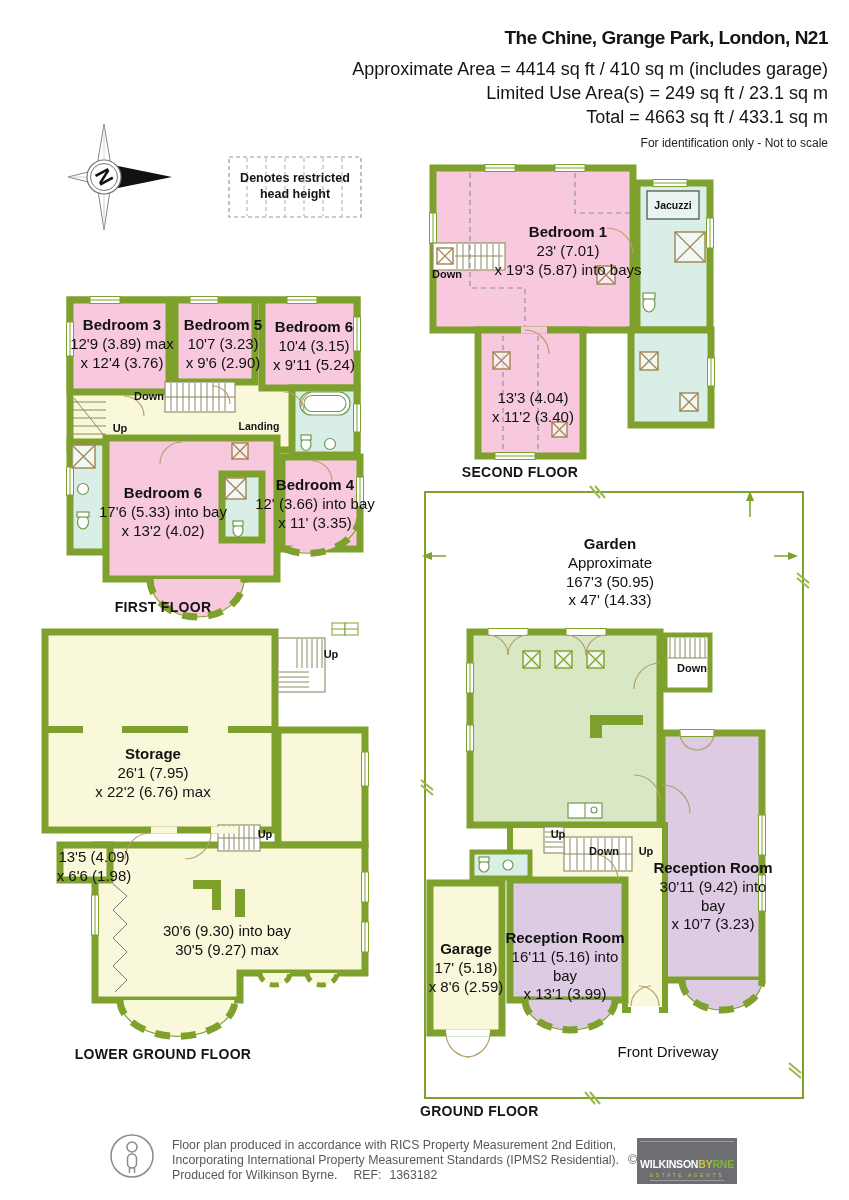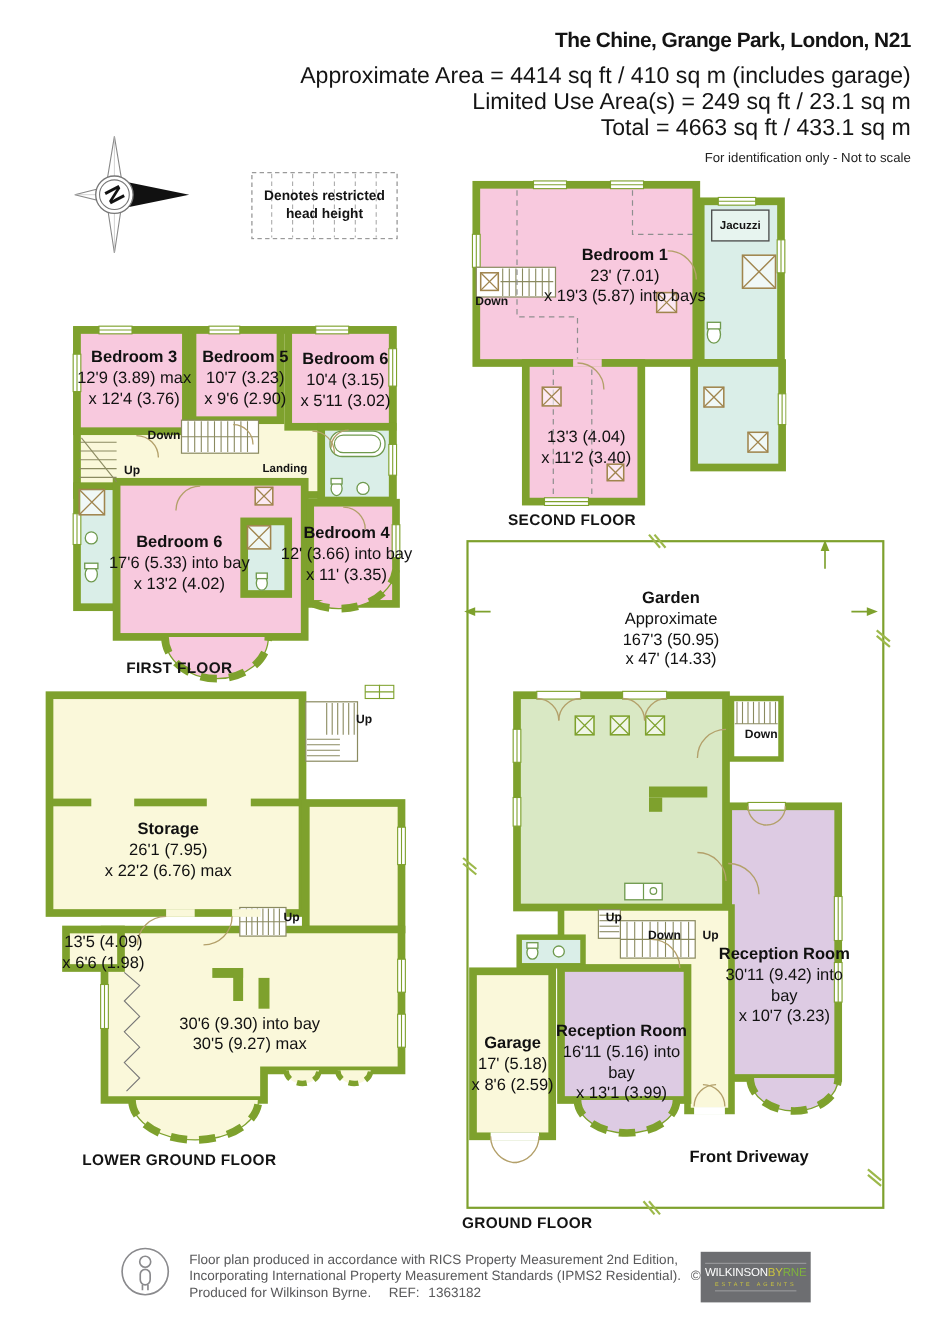--- a/index.html
+++ b/index.html
@@ -2,21 +2,21 @@
 <html><head>
 <meta charset="utf-8">
 <style>
   *{margin:0;padding:0;box-sizing:border-box}
   html,body{background:#fff}
   body{width:849px;height:1200px;position:relative;font-family:"Liberation Sans",sans-serif;color:#141414;overflow:hidden}
   .abs{position:absolute}
   
   .header{position:absolute;top:27px;right:21px;text-align:right}
   .title{font-size:19px;font-weight:bold;letter-spacing:-0.5px;margin-bottom:8px}
-  .area-line{font-size:21px;line-height:24px}
+  .area-line{font-size:18px;line-height:24px}
   .scale-note{font-size:12px;margin-top:7px;color:#222}
   
   .legend-box{position:absolute;left:228px;top:156px;width:134px;height:62px}
   .legend-text{position:absolute;left:0;top:15px;width:134px;text-align:center;font-size:12.5px;font-weight:bold;line-height:1.25}
   
   .plan{position:absolute}
   .plan svg{position:absolute;left:0;top:0}
   .room-label{position:absolute;text-align:center;font-size:15px;line-height:1.25;color:#111}
   .room-label .nm{font-weight:bold}
   .dir{position:absolute;font-size:11px;font-weight:bold;text-align:center}
@@ -51,21 +51,21 @@
   .compass-circ{fill:#fff;stroke:#777;stroke-width:1.2}
   .legend-svg rect{fill:#fff;stroke:#9a9a9a;stroke-width:1.2;stroke-dasharray:4 3}
   .legend-svg line{stroke:#ababab;stroke-width:1;stroke-dasharray:4 3}
   
   .footer{position:absolute;left:108px;top:1132px;display:flex;gap:16px;align-items:flex-start}
   .footer-text{font-size:12.3px;line-height:1.22;color:#58585a;padding-top:6px}
   .copyright{margin-left:9px}
   .ref-label{margin-left:16px}
   .ref-value{margin-left:8px}
   .logo{position:absolute;left:637px;top:1138px;width:100px;height:46px;background:#6d6e71;display:flex;flex-direction:column;justify-content:center;align-items:center}
-  .logo-main{font-size:10.5px;letter-spacing:-0.2px;font-weight:400;border-top:1px solid #9a9a9d;padding-top:2px}
+  .logo-main{font-size:10.5px;letter-spacing:-0.2px;font-weight:700;border-top:1px solid #9a9a9d;padding-top:16px}
   .logo-w{color:#fff}.logo-by{color:#c9c33f}.logo-rne{color:#7fb43c}
   .logo-sub{font-size:5px;letter-spacing:2.6px;color:#c9c33f;margin-top:2px;border-bottom:1px solid #9a9a9d;padding-bottom:2px}
 </style>
 </head>
 <body>
 
 <div class="header">
   <div class="title">The Chine, Grange Park, London, N21</div>
   <div class="area-line">Approximate Area = 4414 sq ft / 410 sq m (includes garage)</div>
   <div class="area-line">Limited Use Area(s) = 249 sq ft / 23.1 sq m</div>
@@ -335,21 +335,21 @@
     <div>x 12'4 (3.76)</div>
   </div>
   <div class="room-label" style="left:106px;top:24px;width:110px">
     <div class="nm">Bedroom 5</div>
     <div>10'7 (3.23)</div>
     <div>x 9'6 (2.90)</div>
   </div>
   <div class="room-label" style="left:197px;top:26px;width:110px">
     <div class="nm">Bedroom 6</div>
     <div>10'4 (3.15)</div>
-    <div>x 5'11 (3.02)</div>
+    <div>x 9'11 (5.24)</div>
   </div>
   <div class="dir" style="left:70px;top:98px;width:34px">Down</div>
   <div class="dir" style="left:44px;top:130px;width:28px">Up</div>
   <div class="dir" style="left:166px;top:128px;width:62px;font-size:10.5px">Landing</div>
   <div class="room-label" style="left:36px;top:192px;width:130px">
     <div class="nm">Bedroom 6</div>
     <div>17'6 (5.33) into bay</div>
     <div>x 13'2 (4.02)</div>
   </div>
   <div class="room-label" style="left:188px;top:184px;width:130px">
@@ -609,21 +609,21 @@
   <div class="room-label" style="left:0px;top:455px;width:96px">
     <div class="nm">Garage</div>
     <div>17' (5.18)</div>
     <div>x 8'6 (2.59)</div>
   </div>
   <div class="room-label" style="left:86px;top:444px;width:122px">
     <div class="nm">Reception Room</div>
     <div>16'11 (5.16) into bay</div>
     <div>x 13'1 (3.99)</div>
   </div>
-  <div class="room-label nm" style="left:202px;top:558px;width:122px;font-weight:bold">Front Driveway</div>
+  <div class="room-label nm" style="left:189px;top:558px;width:122px;font-weight:normal">Front Driveway</div>
   <div class="floor-label" style="left:2px;top:618px">GROUND FLOOR</div>
 </div>
 
 <div class="footer">
   <svg width="48" height="48" viewBox="0 0 48 48">
     <circle cx="24" cy="24" r="21" fill="none" stroke="#8a8a8d" stroke-width="1.5"></circle>
     <circle cx="24" cy="15" r="5" fill="none" stroke="#8a8a8d" stroke-width="1.5"></circle>
     <rect x="19.5" y="22" width="9" height="14" rx="4.5" fill="none" stroke="#8a8a8d" stroke-width="1.5"></rect>
     <line x1="21.5" y1="36" x2="21.5" y2="41" stroke="#8a8a8d" stroke-width="1.5"></line>
     <line x1="26.5" y1="36" x2="26.5" y2="41" stroke="#8a8a8d" stroke-width="1.5"></line>

